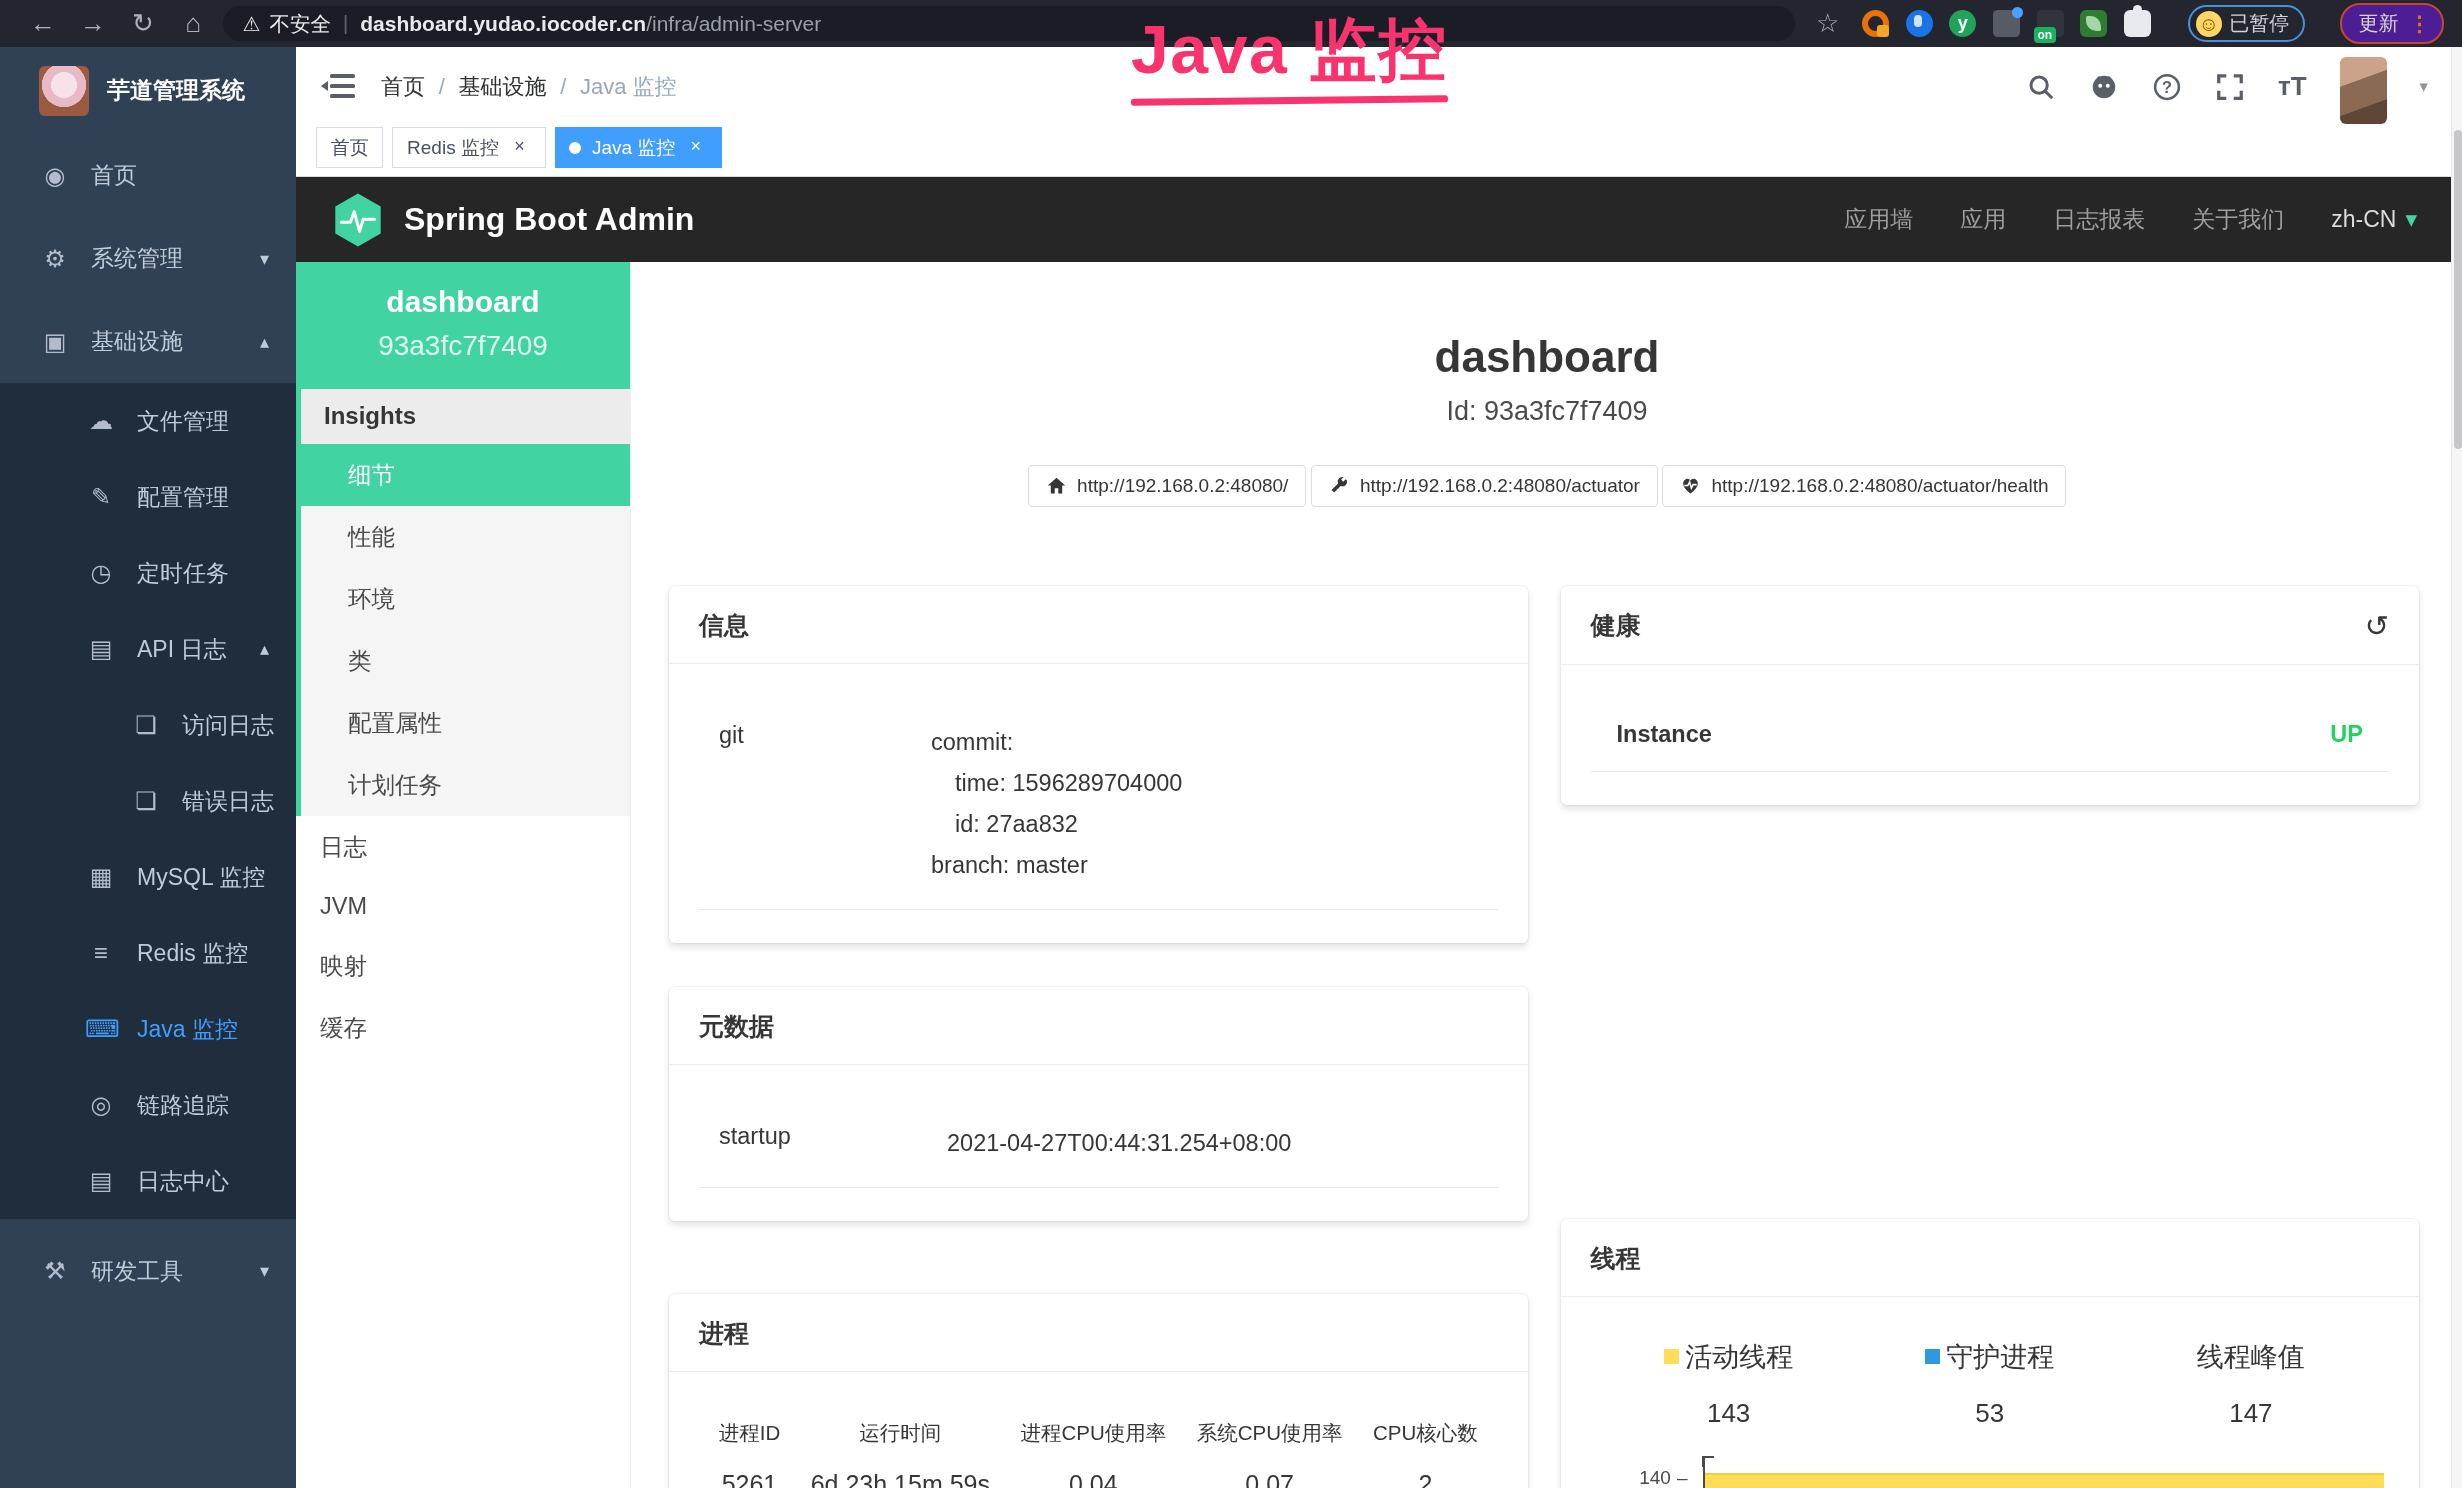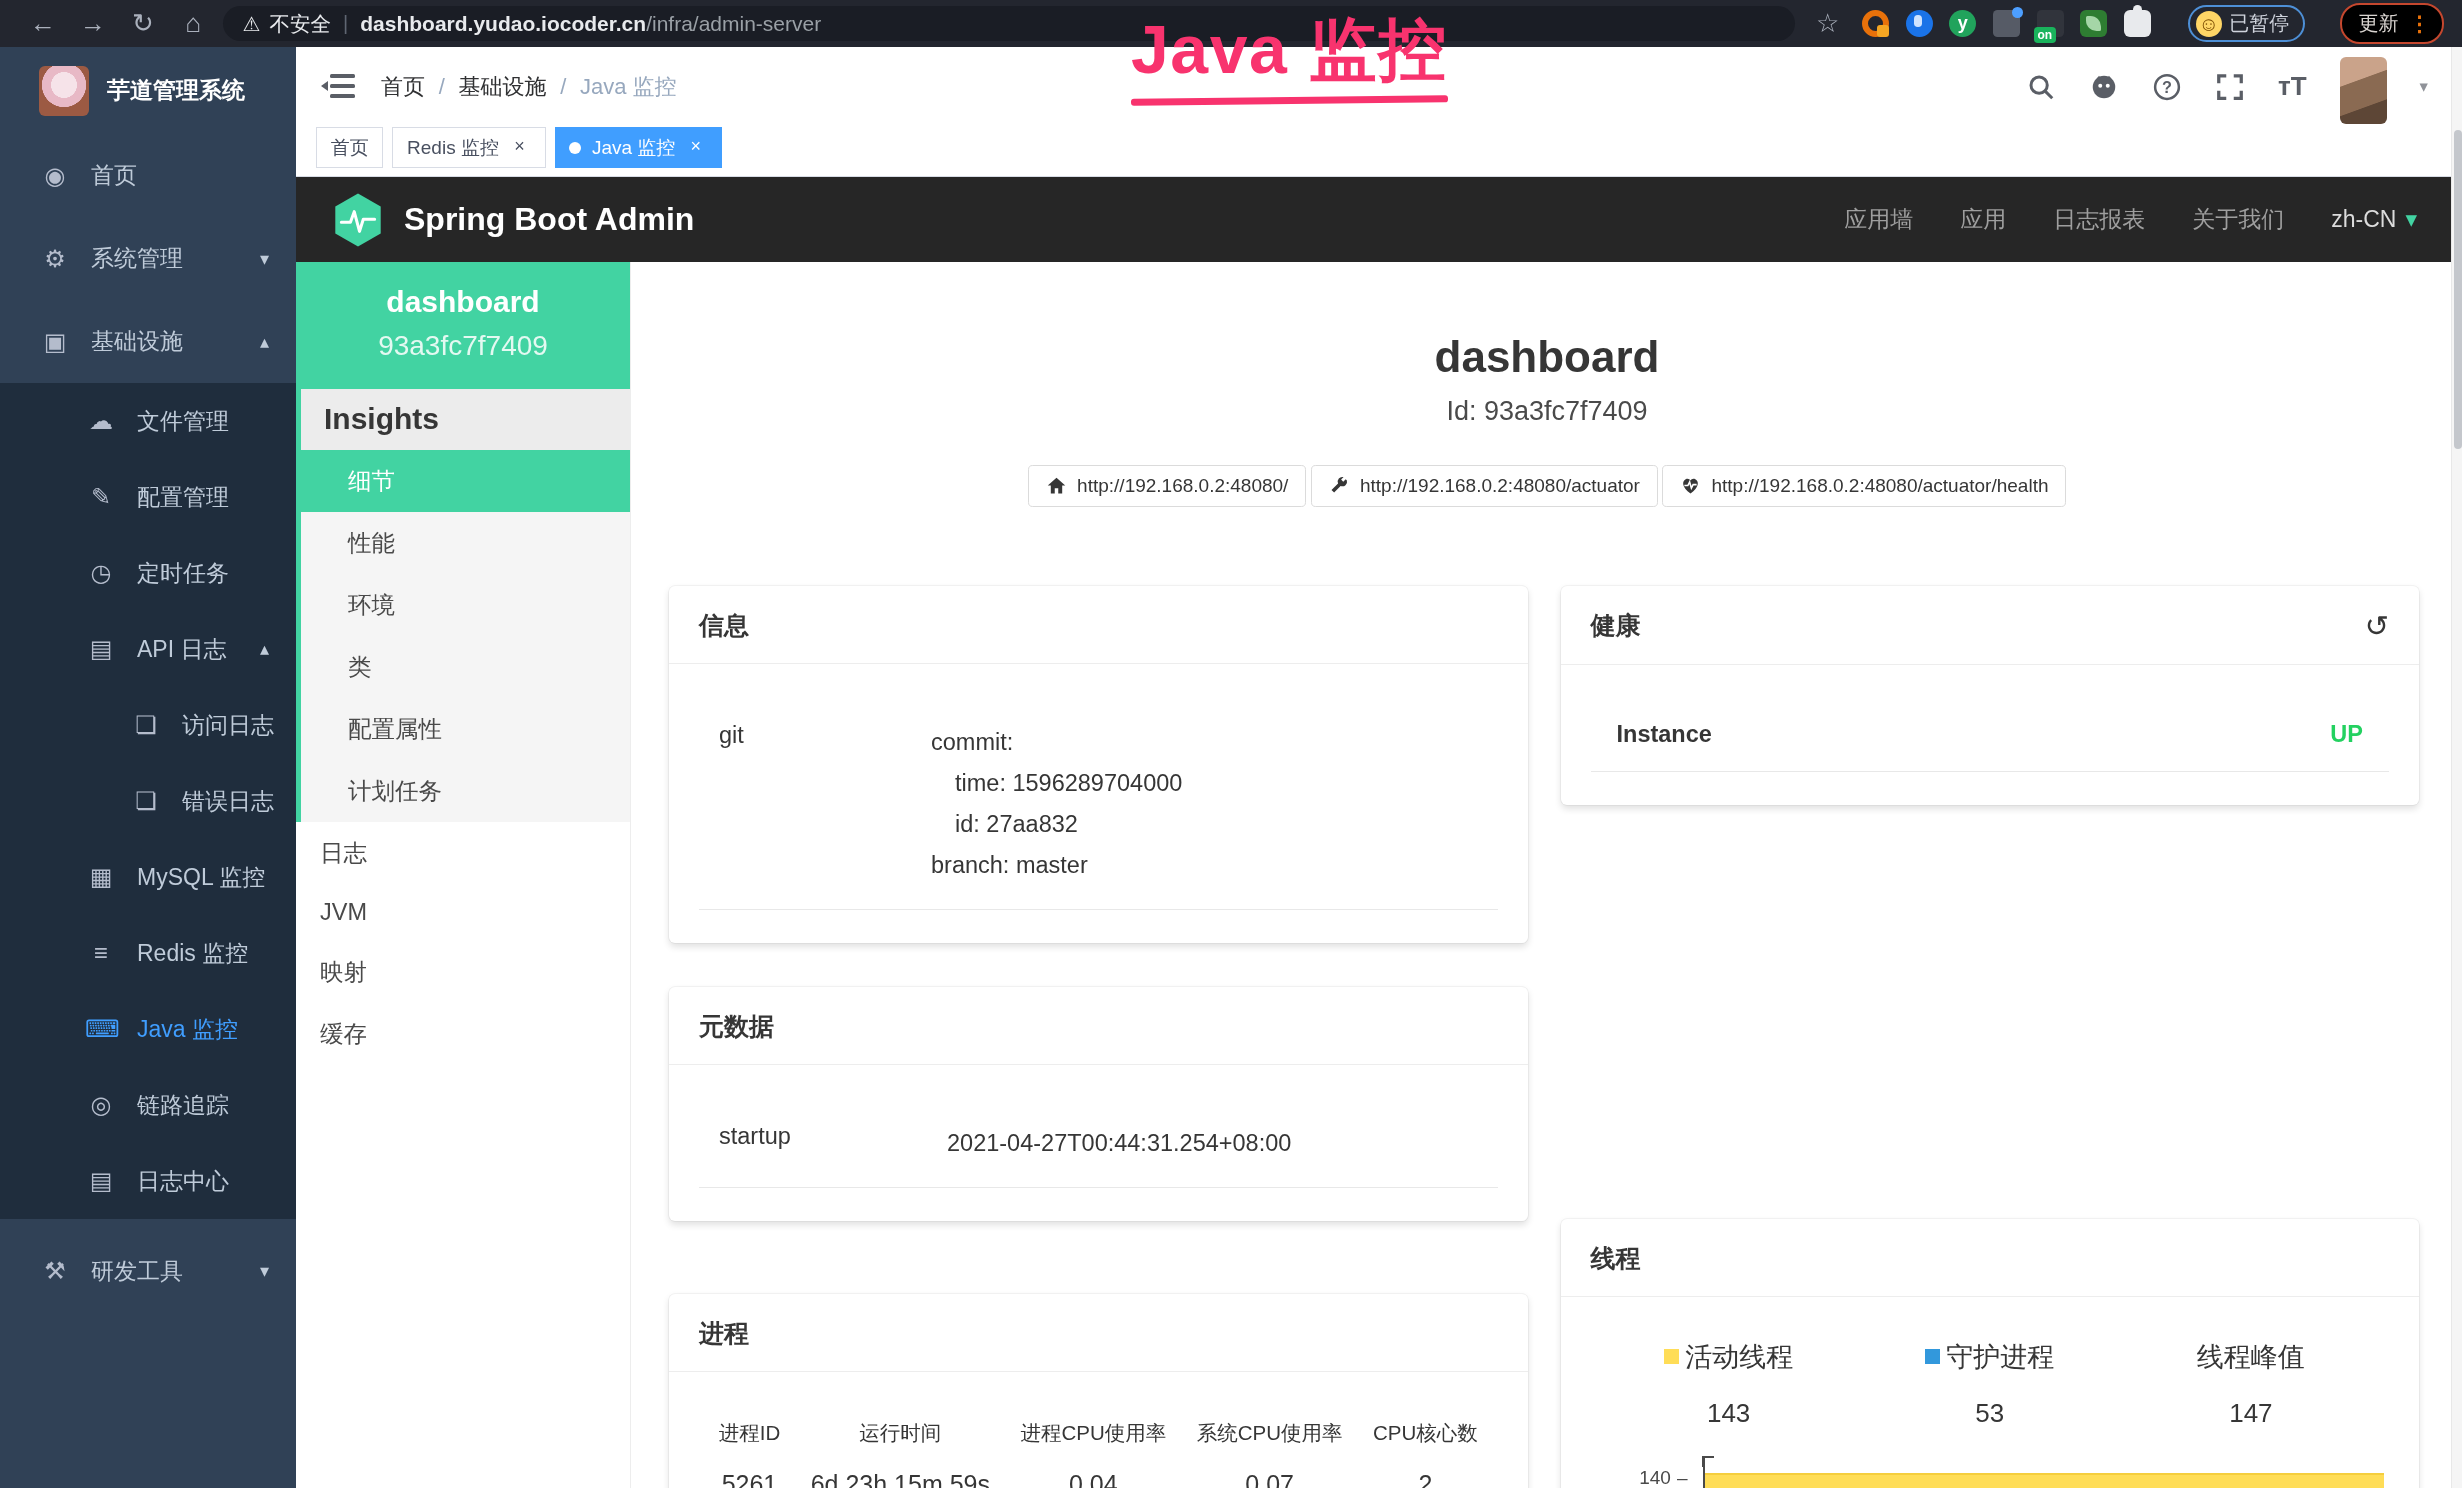--- a/index.html
+++ b/index.html
@@ -40,21 +40,21 @@
   .ext-puzzle { background:#e8eaed; border-radius:6px; }
   .ext-puzzle::after { content:""; position:absolute; left:9px; top:-5.3px; width:9px; height:9px; background:#e8eaed; border-radius:50%; }
   .paused-pill {
     display:flex; align-items:center; gap:7.6px; margin-left:20px;
     border:2.3px solid #4d8fd6; border-radius:20px; padding:3px 13.7px 3px 6px; flex:0 0 auto; cursor:pointer;
   }
   .smiley { width:26px; height:26px; border-radius:50%; background:#ffd666; color:#7a4b00; font-size:20px; line-height:26px; text-align:center; }
   .paused-label { font-size:20px; color:#cfd3dc; }
   .update-pill {
     display:flex; align-items:center; gap:10.6px; margin-left:18px; flex:0 0 auto;
-    border:2.3px solid #c5472e; background:#000000; border-radius:20px; padding:4.6px 12px 4.6px 16.7px; cursor:pointer;
+    border:2.3px solid #c5472e; background:#4c1d95; border-radius:20px; padding:4.6px 12px 4.6px 16.7px; cursor:pointer;
   }
   .update-label { font-size:20px; color:#d8d3cf; }
   .kebab { color:#e8710a; font-size:21px; font-weight:700; letter-spacing:0; }
 
   
   .outer-sidebar {
     position:absolute; left:0; top:47px; width:296px; height:1442px;
     background:#304156; color:#bfcbd9; z-index:2;
   }
   .logo-row { height:87px; display:flex; align-items:center; padding:0 0 0 39px; }
@@ -106,21 +106,21 @@
   .sba-nav-item { color:#9e9e9e; font-size:23px; cursor:pointer; }
   .sba-locale { color:#dcdcdc; font-size:23px; display:flex; align-items:center; gap:9px; cursor:pointer; }
   .locale-caret { color:#42d3a2; font-size:23px; }
 
   .sba-body { position:absolute; left:0; top:215px; width:2167px; height:1227px; display:flex; }
   .sba-sidebar { width:335px; background:#fff; border-right:0.8px solid #ededed; flex:0 0 auto; }
   .instance-head { background:#42d3a2; color:#fff; text-align:center; padding:23px 7.6px 27px; cursor:pointer; }
   .instance-name { font-size:30px; font-weight:700; }
   .instance-id { font-size:28px; color:rgba(255,255,255,.85); margin-top:10.6px; }
   .insight-group { border-left:5.3px solid #42d3a2; background:#f5f5f5; }
-  .section-head { background:#ececec; color:#363636; font-weight:700; font-size:30px; padding:13.7px 23px; }
+  .section-head { background:#ececec; color:#363636; font-weight:700; font-size:24px; padding:13.7px 23px; }
   .side-item { font-size:23.5px; color:#4a4a4a; padding:15px 23px 15px 47px; cursor:pointer; }
   .side-item.active { background:#42d3a2; color:#fff; }
   .side-item.top { padding-left:24px; background:#fff; }
 
   .sba-content { flex:1 1 auto; position:relative; background:#fff; overflow:hidden; }
   .inst-title { text-align:center; font-size:44px; font-weight:700; color:#363636; margin-top:70px; }
   .inst-id { text-align:center; font-size:27px; color:#4a4a4a; margin-top:13.7px; }
   .links-row { display:flex; justify-content:center; gap:4.6px; margin-top:38px;align-items:center; }
   .link-btn { display:flex; align-items:center; gap:10.6px; border:0.8px solid #dbdbdb; border-radius:4.6px;
     background:#fff; padding:9px 16.7px; font-size:19px; color:#363636; cursor:pointer; }

